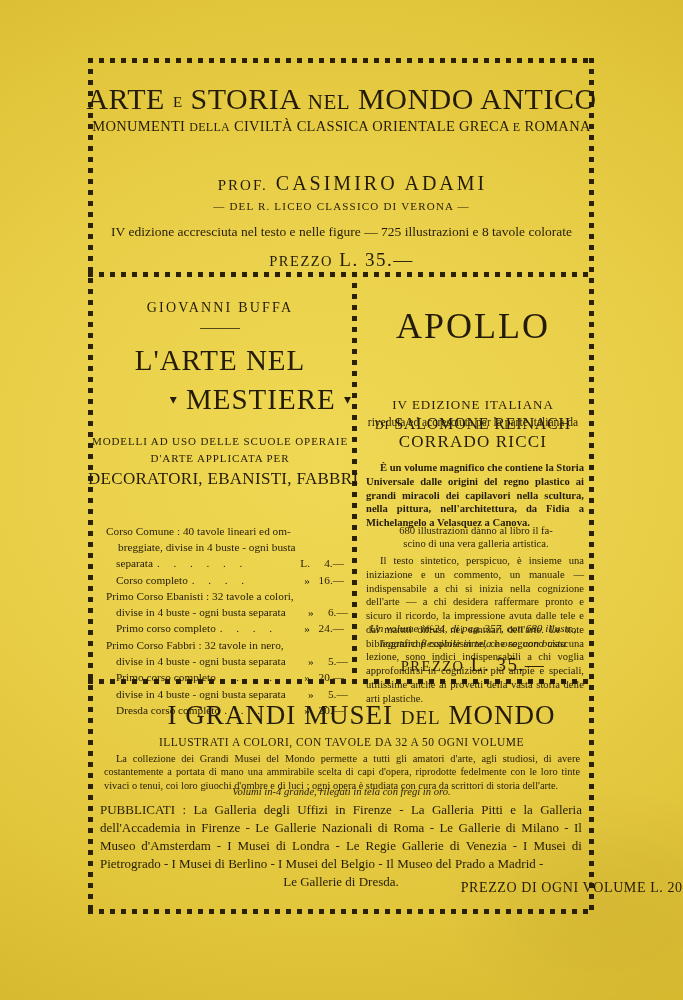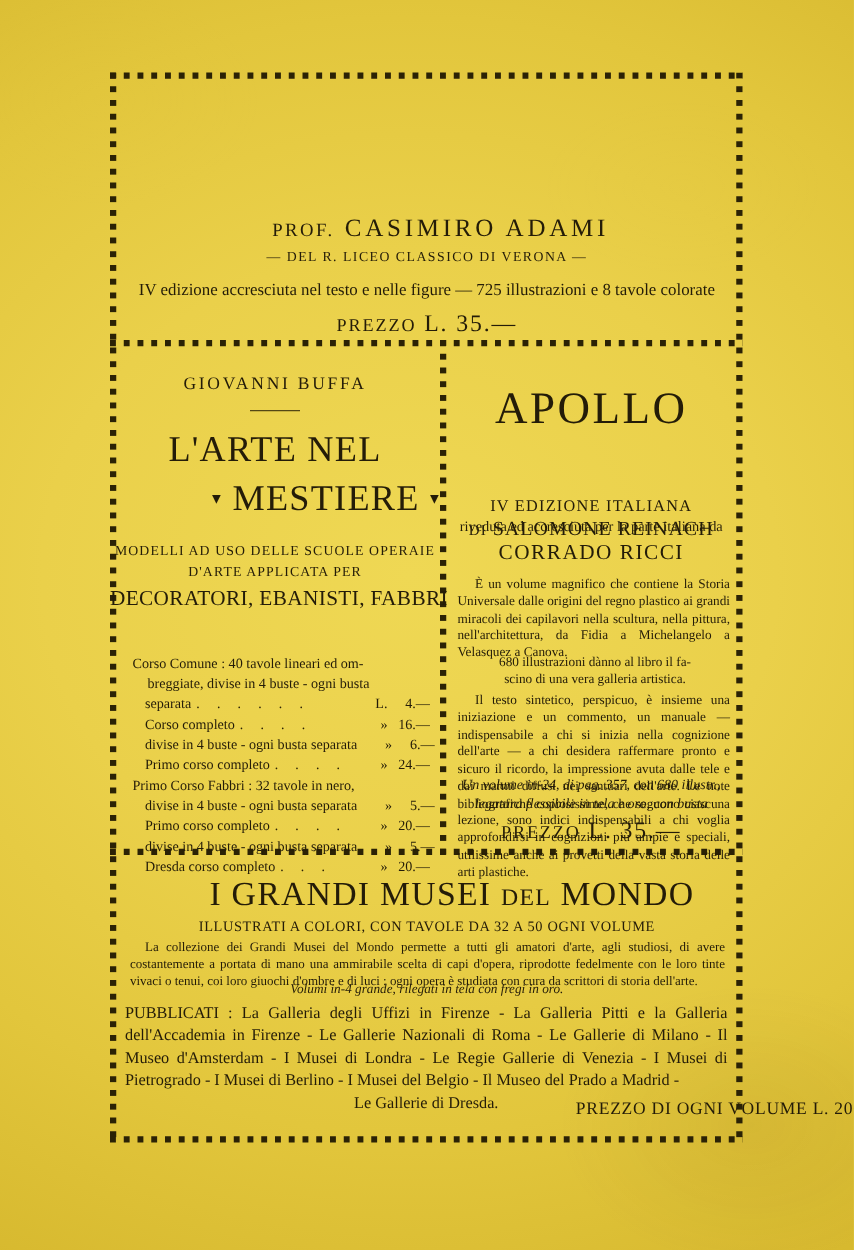--- a/index.html
+++ b/index.html
@@ -285,21 +285,36 @@
 <div id="page">
 
   <div class="dot-h frame-outer-top"></div>
   <div class="dot-h frame-outer-bottom"></div>
   <div class="dot-v frame-outer-left"></div>
   <div class="dot-v frame-outer-right"></div>
   <div class="dot-h frame-mid-1"></div>
   <div class="dot-h frame-mid-2"></div>
   <div class="dot-v frame-vert"></div>
 
-
+  <div class="block t-main-title" style="left:0;top:84px;width:683px;">
+    <span>ARTE</span>
+    <span class="xs">E</span>
+    <span>STORIA</span>
+    <span class="sm">NEL</span>
+    <span>MONDO ANTICO</span>
+  </div>
+
+  <div class="block t-sub1" style="left:0;top:118px;width:683px;">
+    <span>MONUMENTI</span>
+    <span class="sm">DELLA</span>
+    <span>CIVILTÀ</span>
+    <span>CLASSICA ORIENTALE GRECA</span>
+    <span class="sm">E</span>
+    <span>ROMANA</span>
+  </div>
 
 
   <div class="block t-author" style="left:0;top:172px;width:683px;">
     <span class="sm">PROF.</span>
     <span>CASIMIRO ADAMI</span>
   </div>
 
   <div class="block t-liceo" style="left:0;top:200px;width:683px;">— DEL R. LICEO CLASSICO DI VERONA —</div>
 
   <div class="block t-edizione" style="left:0;top:224px;width:683px;">IV edizione accresciuta nel testo e nelle figure — 725 illustrazioni e 8 tavole colorate</div>
@@ -338,20 +353,21 @@
     </div>
 
     <div class="pl-row">
       <span class="ind"></span>
       <span class="lbl">Corso completo</span>
       <span class="dots">. . . .</span>
       <span class="cur">»</span>
       <span class="amt">16.—</span>
     </div>
 
+    <div class="pl-plain"><span class="lbl it">Primo Corso Ebanisti :</span><span> 32 tavole a colori,</span></div>
     <div class="pl-row">
       <span class="ind"></span>
       <span class="lbl">divise in 4 buste - ogni busta separata</span>
       <span class="dots"></span>
       <span class="cur">»</span>
       <span class="amt">6.—</span>
     </div>
 
     <div class="pl-row">
       <span class="ind"></span>
@@ -402,21 +418,21 @@
     <span class="sm">DI</span>
     <span>SALOMONE REINACH</span>
   </div>
 
   <div class="block t-edit-it" style="left:352px;top:397px;width:242px;">IV EDIZIONE ITALIANA</div>
 
   <div class="block t-riveduta" style="left:352px;top:416px;width:242px;">riveduta ed accresciuta per la parte italiana da</div>
 
   <div class="block t-ricci" style="left:352px;top:432px;width:242px;">CORRADO RICCI</div>
 
-  <div class="para" style="left:366px;top:461px;width:218px;"><span class="ind"></span><span>È un volume magnifico che contiene la Storia Universale dalle origini del regno plastico ai grandi miracoli dei capilavori nella scultura, nella pittura, nell'architettura, da Fidia a Michelangelo a Velasquez a Canova.</span></div>
+  <div class="para" style="left:366px;top:461px;width:218px;font-weight:bold;"><span class="ind"></span><span>È un volume magnifico che contiene la Storia Universale dalle origini del regno plastico ai grandi miracoli dei capilavori nella scultura, nella pittura, nell'architettura, da Fidia a Michelangelo a Velasquez a Canova.</span></div>
 
   <div class="para center" style="left:378px;top:524px;width:196px;">680 illustrazioni dànno al libro il fa-</div>
   <div class="para center" style="left:378px;top:537px;width:196px;">scino di una vera galleria artistica.</div>
 
   <div class="para" style="left:366px;top:554px;width:218px;"><span class="ind"></span><span>Il testo sintetico, perspicuo, è insieme una iniziazione e un commento, un manuale — indispensabile a chi si inizia nella cognizione dell'arte — a chi desidera raffermare pronto e sicuro il ricordo, la impressione avuta dalle tele e dai marmi diffusi nei santuari dell'arte. Le note bibliografiche copiosissime, che seguono ciascuna lezione, sono indici indispensabili a chi voglia approfondirsi in cognizioni più ampie e speciali, utilissime anche ai provetti della vasta storia delle arti plastiche.</span></div>
 
   <div class="t-volume" style="left:352px;top:621px;width:242px;">Un volume in-24, di pag. 357, con 680 illustr.,</div>
   <div class="t-volume" style="left:352px;top:636px;width:242px;">legatura flessibile in tela e oro, con busta</div>
 
   <div class="block t-prezzo" style="left:352px;top:654px;width:242px;">

